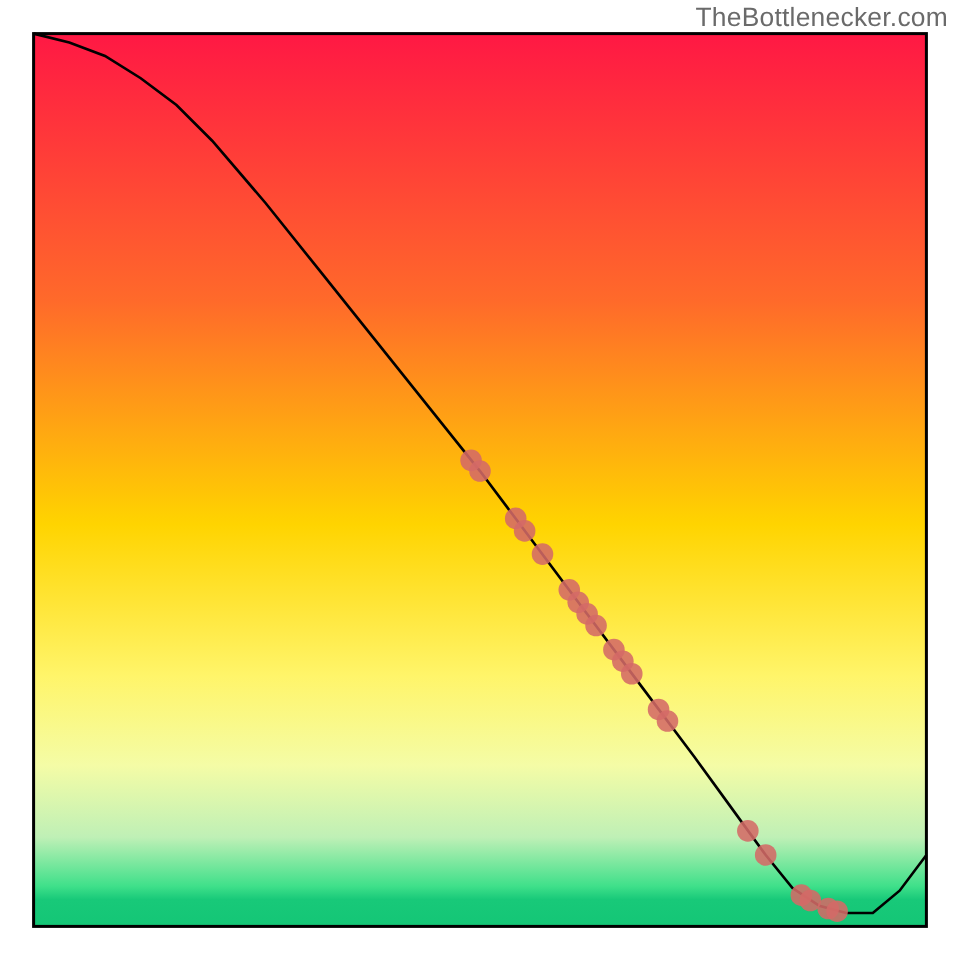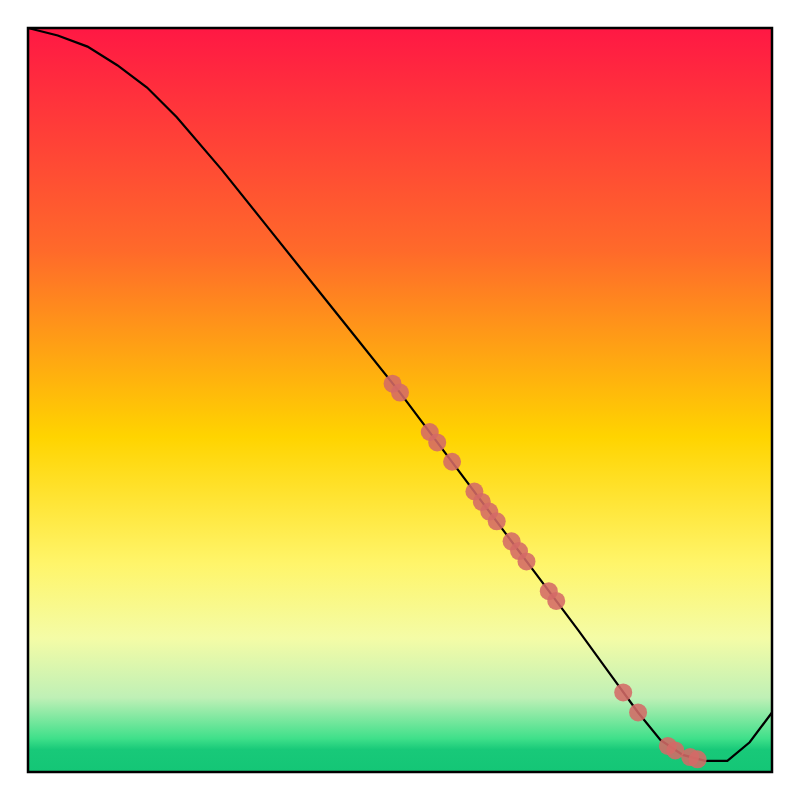--- a/index.html
+++ b/index.html
@@ -27,20 +27,21 @@
     z-index: 5;
   }
   svg {
     display: block;
   }
 </style>
 </head>
 <body>
 
 <div class="chart-wrap">
+  <div class="watermark">TheBottlenecker.com</div>
   <svg id="chart-svg" width="800" height="800" viewBox="0 0 800 800">
     <defs>
       <linearGradient id="bg-grad" x1="0" y1="0" x2="0" y2="1">
           <stop offset="0%" stop-color="#ff1844"></stop>
           <stop offset="30%" stop-color="#ff6a2a"></stop>
           <stop offset="55.00000000000001%" stop-color="#ffd400"></stop>
           <stop offset="72%" stop-color="#fff56a"></stop>
           <stop offset="82%" stop-color="#f4fca6"></stop>
           <stop offset="90%" stop-color="#bff0b6"></stop>
           <stop offset="95.5%" stop-color="#3fe08a"></stop>

